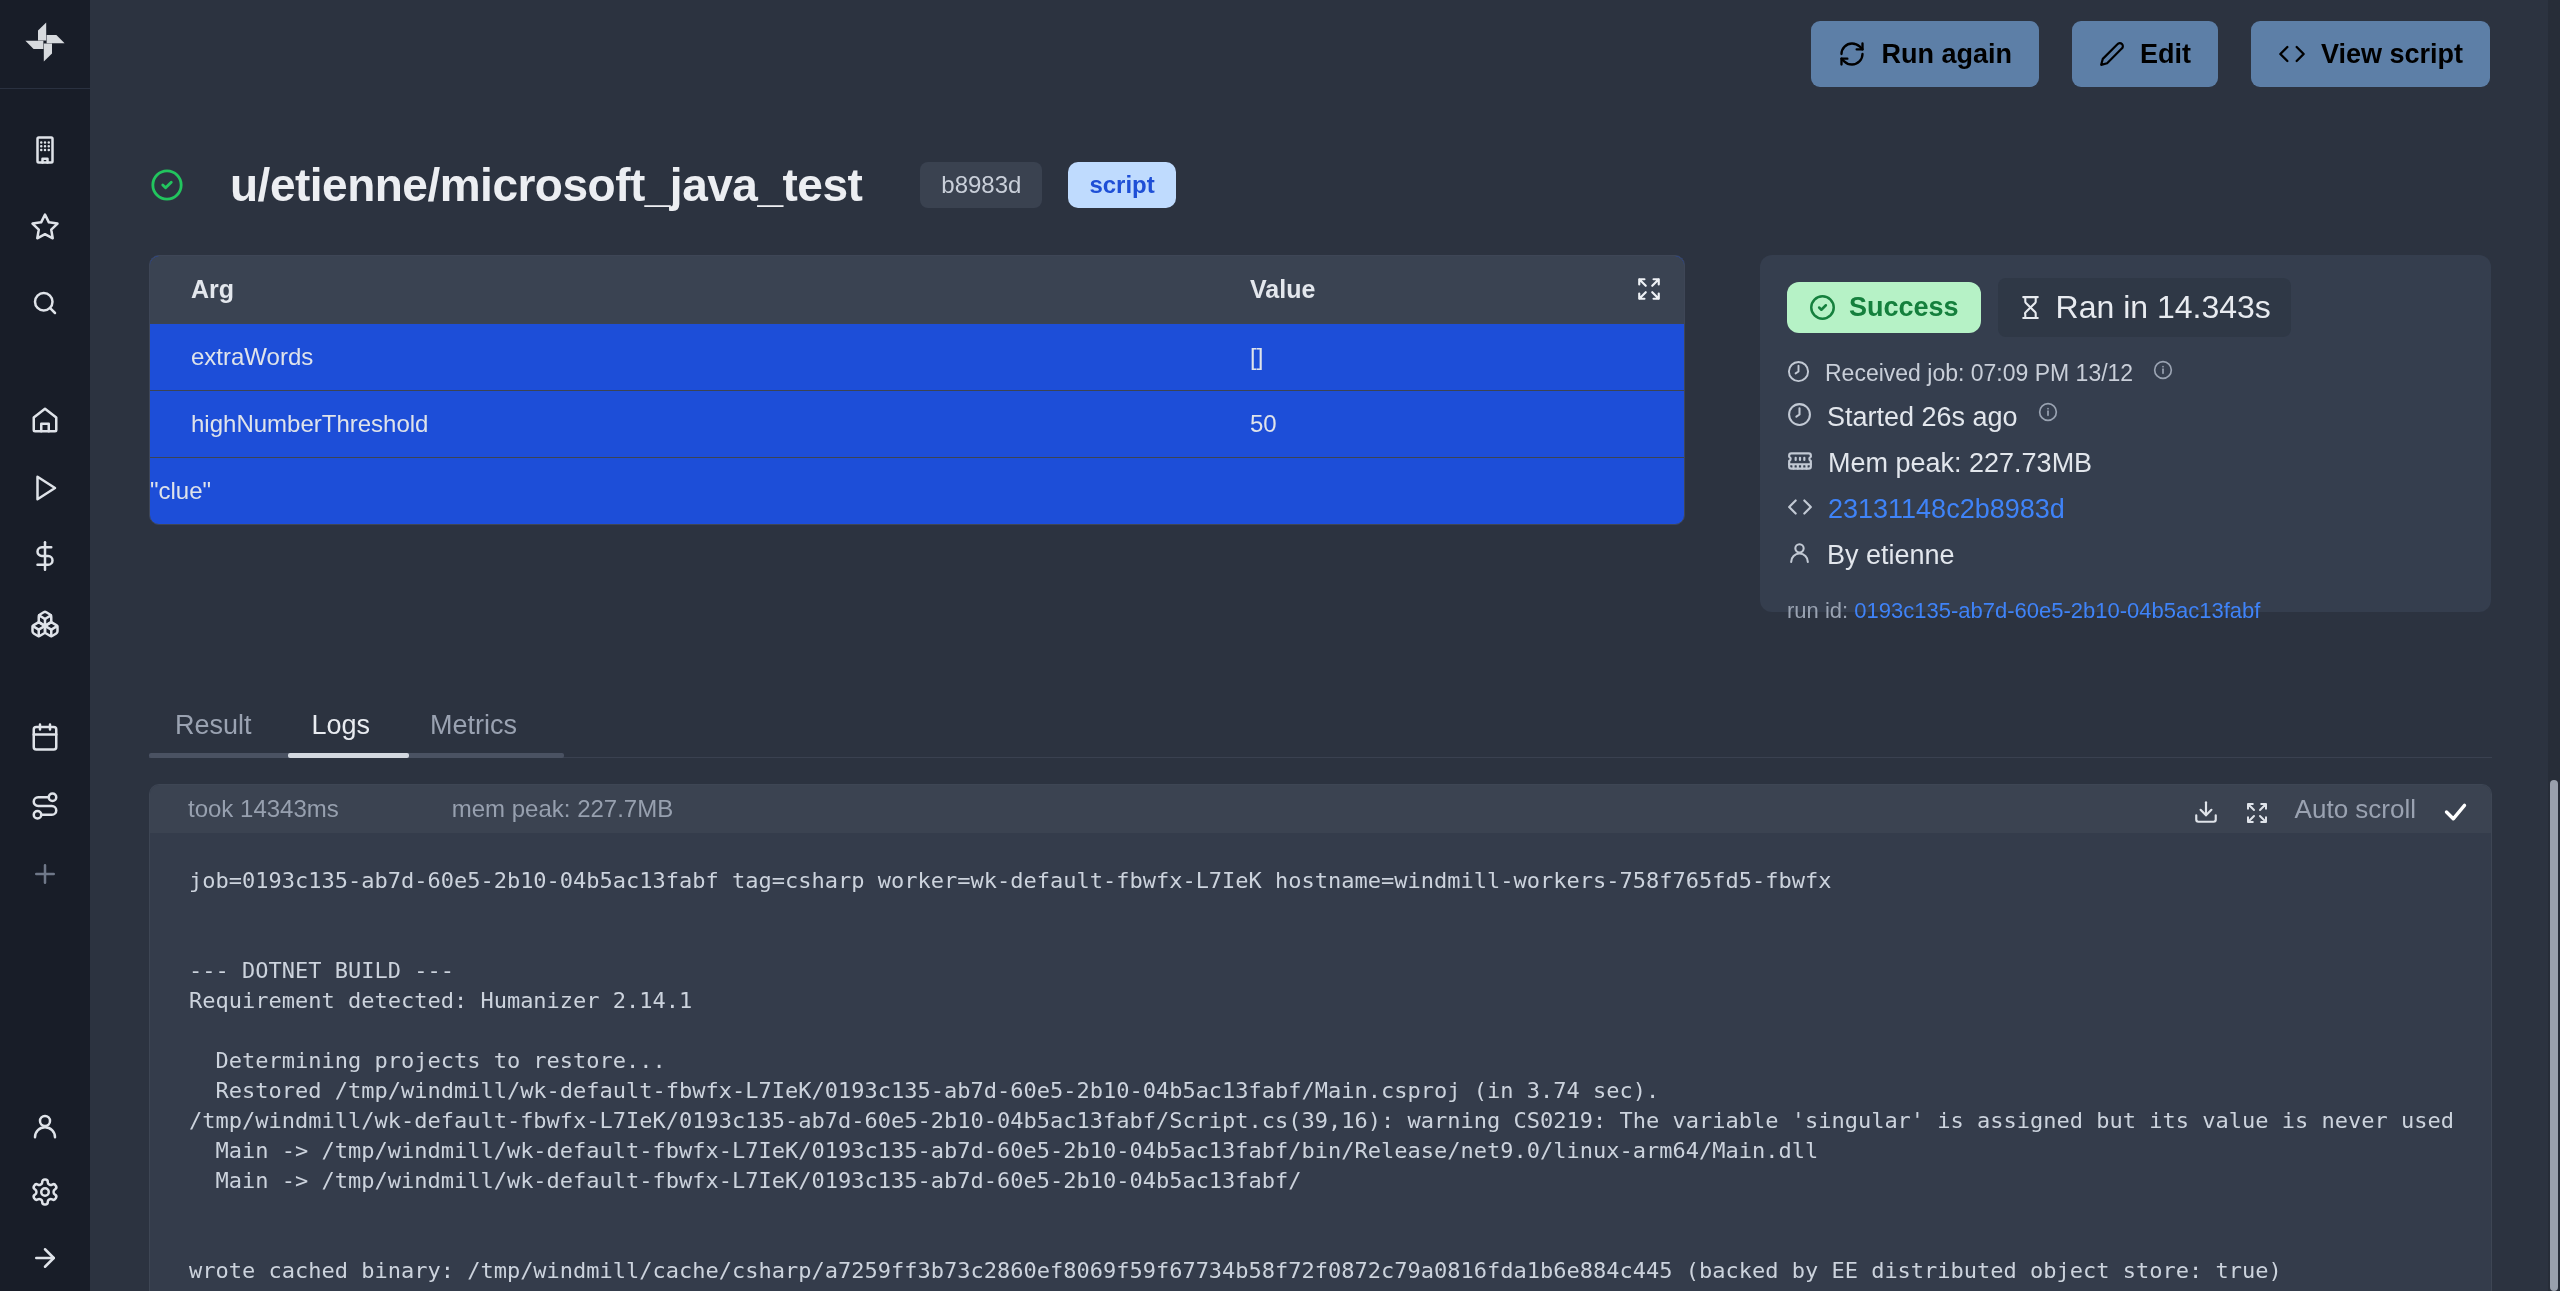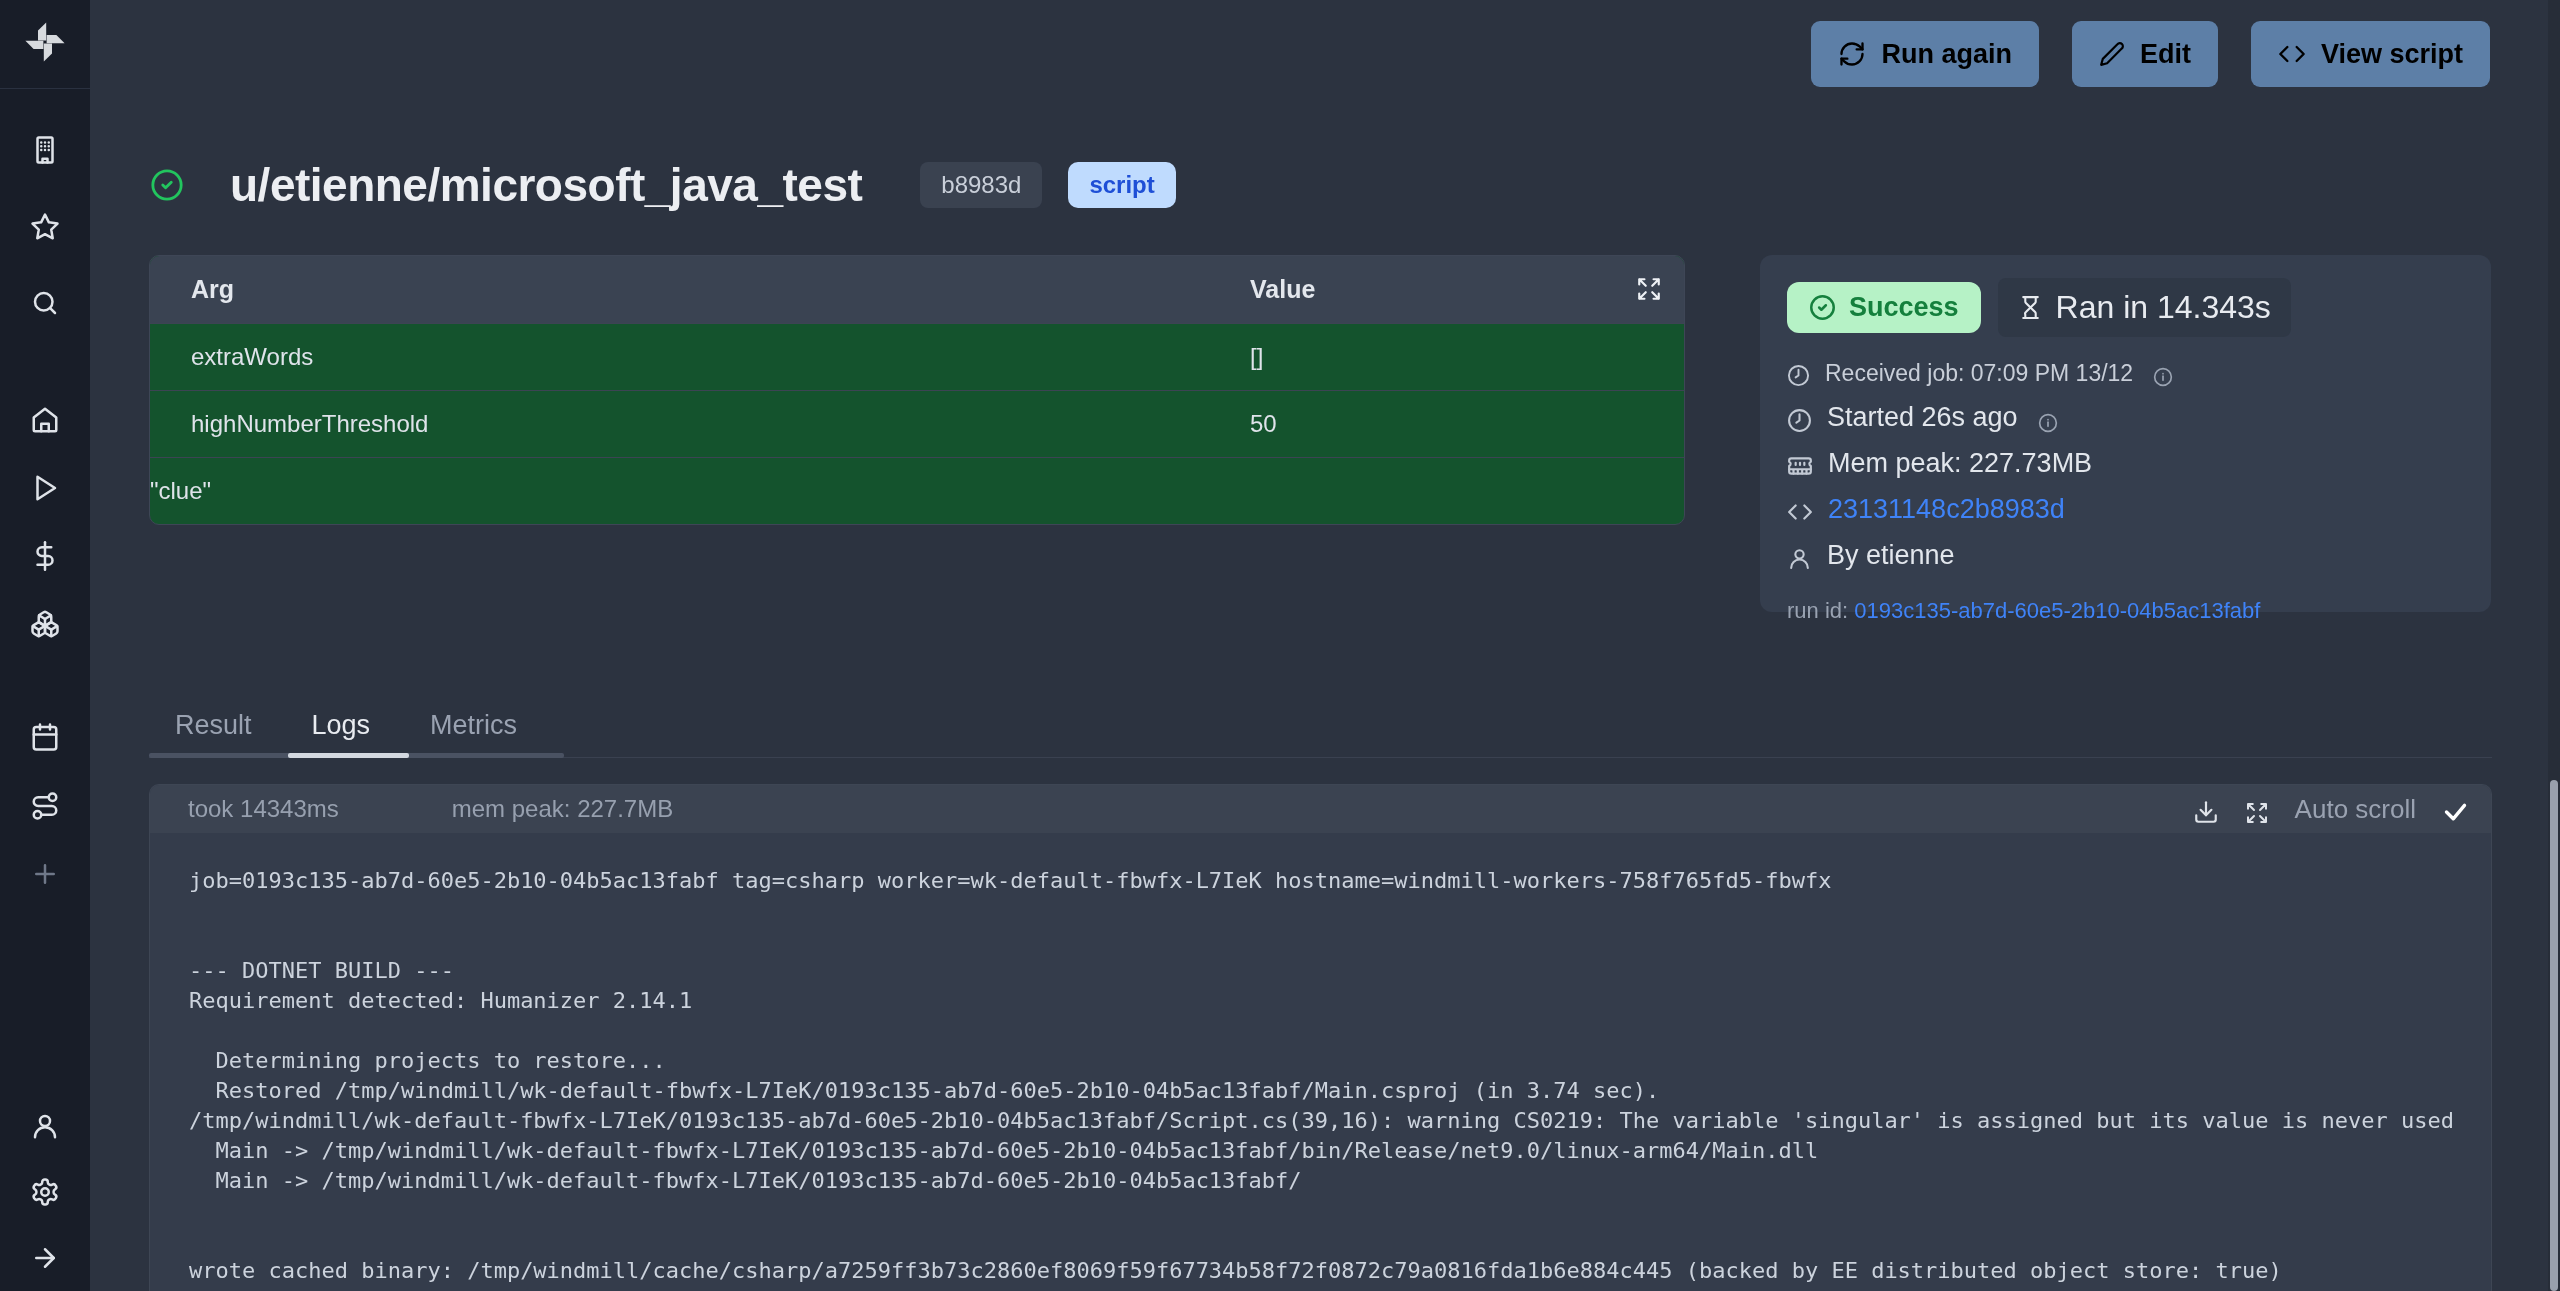--- a/index.html
+++ b/index.html
@@ -48,21 +48,21 @@
   }
   .badge-kind {
     margin-left: 26px; background: #bfdbfe; color: #1e4fd6;
     font-size: 24px; font-weight: 700; padding: 9px 21px; border-radius: 10px;
   }
 
   
   .args-table {
     position: absolute; left: 149px; top: 255px; width: 1536px;
     border: 1px solid #3e4656; border-radius: 10px; overflow: hidden;
-    background: #14532d;
+    background: #1d4ed8;
   }
   .args-header {
     height: 67px; background: #3a4352; display: flex; align-items: center;
     font-size: 25px; font-weight: 700; color: #e3e7ed; position: relative;
   }
   .args-header .col1, .args-row .col1 { width: 1100px; padding-left: 41px; }
   .args-header .col2, .args-row .col2 { flex: 1; }
   .args-row {
     height: 67px; display: flex; align-items: center;
     font-size: 24px; color: #dfe3ea; border-top: 1px solid #3c4453;
@@ -78,21 +78,21 @@
   .success-badge {
     background: #b6f2c6; color: #15803d; border-radius: 12px;
     display: flex; align-items: center; gap: 13px; padding: 10px 22px;
     font-size: 27px; font-weight: 700;
   }
   .ranin-chip {
     background: #2f3846; color: #e8ebf0; border-radius: 8px;
     display: flex; align-items: center; gap: 13px; padding: 11px 20px;
     font-size: 32px;
   }
-  .jp-line { display: flex; align-items: flex-end; gap: 15px; }
+  .jp-line { display: flex; align-items: flex-start; gap: 15px; }
   .jp-line.small { margin-top: 23px; font-size: 23px; color: #c9cfd9; }
   .jp-line.med   { margin-top: 15px; font-size: 27px; color: #e2e6ec; }
   .jp-icon { color: #c2c9d4; }
   .jp-link { color: #3f83f8; cursor: pointer; }
   .runid-line { margin-top: 27px; font-size: 22px; color: #9aa3b2; }
   .runid-line a { color: #3f83f8; text-decoration: none; cursor: pointer; }
   .info-ic { color: #9aa3b2; margin-left: 5px; }
 
   
   .tabs { position: absolute; left: 175px; top: 710px; display: flex; font-size: 27px; }

